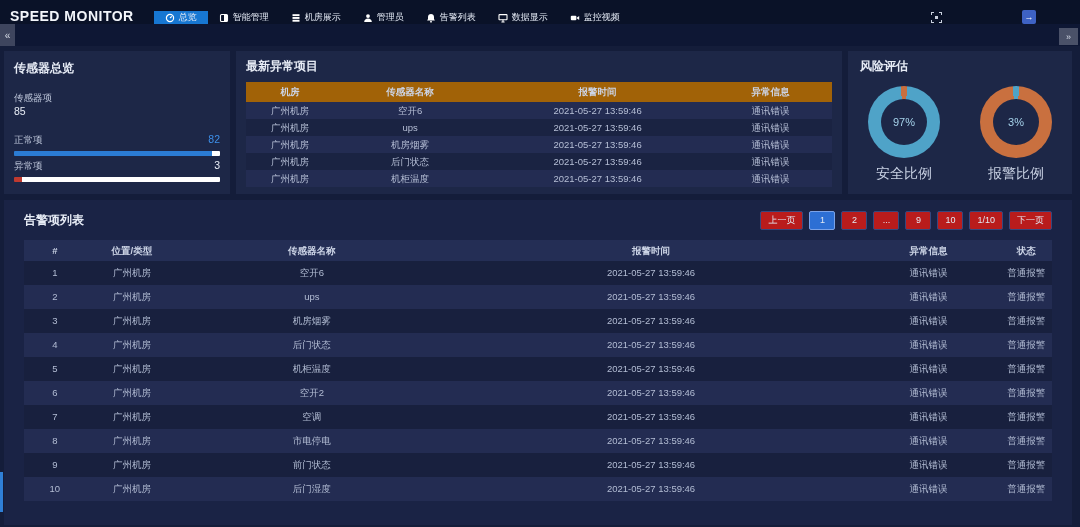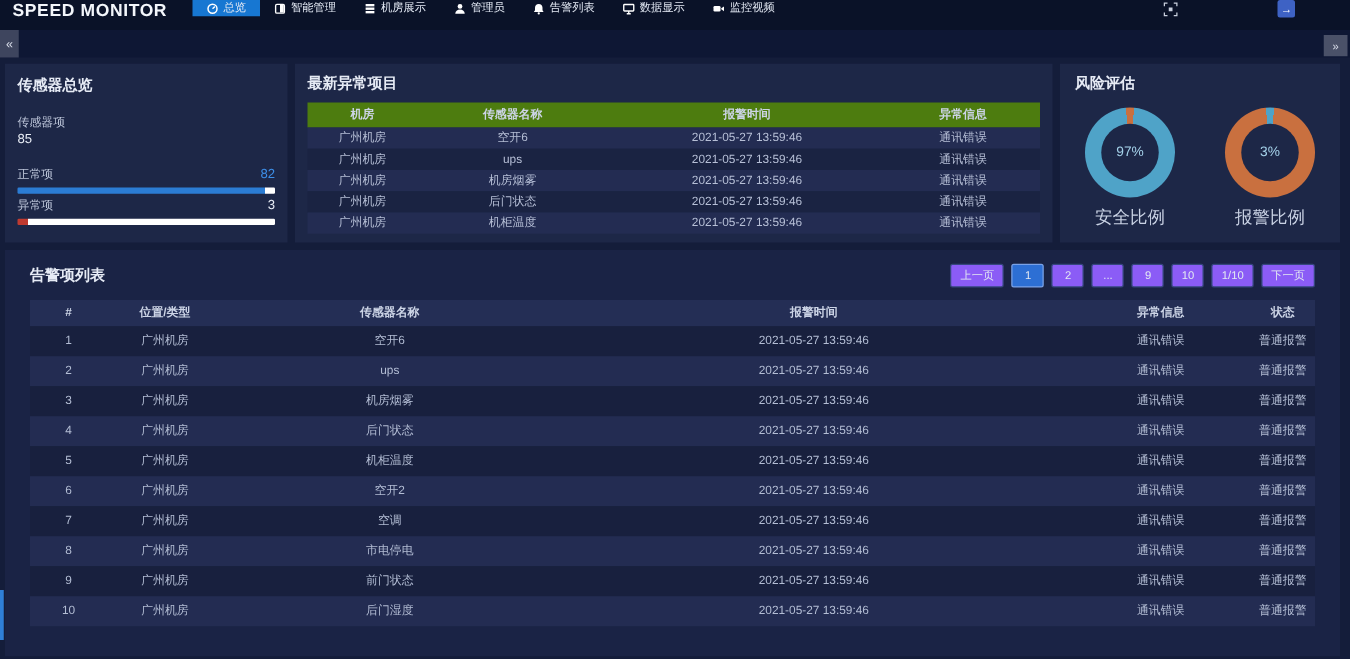--- a/index.html
+++ b/index.html
@@ -1,21 +1,21 @@
 <!DOCTYPE html>
 <html><head>
 <meta charset="utf-8">
 <style>
   * { margin:0; padding:0; box-sizing:border-box; }
   html,body { width:1080px; height:527px; overflow:hidden;
     font-family:"Liberation Sans","DejaVu Sans",sans-serif;
     background:#141d3a; color:#c6cede; }
 
   
-  .navbar { height:24px; background:#0a1228; display:flex; align-items:flex-start; }
+  .navbar { height:24px; background:#0a1228; display:flex; align-items:flex-end; }
   .brand { font-size:14px; font-weight:bold; color:#f3f6fb; letter-spacing:.5px;
     display:flex; align-items:center; padding:0 20px 0 10px; }
   .nav-menu { display:flex; align-items:stretch; }
   .nav-item { display:flex; align-items:center; gap:4px; padding:0 11px;
     font-size:9px; color:#e3e9f4; cursor:pointer; }
   .nav-item.active { background:#1777d2; }
   .nav-item svg { display:block; }
   .nav-right { margin-left:auto; display:flex; align-items:center; padding-right:44px; }
   .fs-icon { width:11px; height:11px; border:1px solid #c9d0de; position:relative; margin-right:80px; cursor:pointer; }
   .fs-icon::before { content:''; position:absolute; left:-2px; right:-2px; top:2px; bottom:2px; background:#0a1228; z-index:0; }
@@ -51,21 +51,21 @@
   .row-normal { margin-top:16px;gap:44px; }
   .row-abnormal { margin-top:3px; }
   .bar { height:5px; margin-top:4px; border-radius:1px; }
   .bar-normal { background:linear-gradient(to right,#2b7cd4 0 96%,#ffffff 96% 100%); }
   .bar-abnormal { background:linear-gradient(to right,#bf3a30 0 4%,#ffffff 4% 100%); }
 
   
   .latest-panel { flex:1; padding:7px 10px; }
   .mtable { margin-top:7px; }
   .mrow { display:flex; text-align:center; font-size:9.5px; color:#b6bfd6; height:17px; line-height:17px; }
-  .mrow.mhead { background:#4d7c0f; height:20px; line-height:20px; font-weight:bold; color:#ccd4e6; }
+  .mrow.mhead { background:#a16207; height:20px; line-height:20px; font-weight:bold; color:#ccd4e6; }
   .mrow.m-odd { background:#232c52; }
   .mrow.m-even { background:#1a2342; }
   .mt-c1{width:15%;} .mt-c2{width:26%;} .mt-c3{width:38%;} .mt-c4{width:21%;}
 
   
   .risk-panel { width:224px; padding:7px 12px; }
   .charts { display:flex; justify-content:space-between; padding:0 8px; margin-top:11px; }
   .chart { text-align:center; }
   .donut { width:72px; height:72px; border-radius:50%; position:relative; margin:0 auto; }
   .donut-safe  { background:conic-gradient(from -5.4deg,#c9703f 0 10.8deg,#4fa3c8 10.8deg 360deg); }
@@ -73,21 +73,21 @@
   .donut::after { content:''; position:absolute; inset:13px; background:#1d2747; border-radius:50%; }
   .donut .val { position:absolute; inset:0; display:flex; align-items:center; justify-content:center;
     font-size:11px; color:#a5d2ea; z-index:1; }
   .chart-label { margin-top:7px; font-size:14px; color:#c9d2e4; }
 
   
   .alerts-panel { margin-top:6px; height:325px; padding:8px 20px; background:#1a2345; }
   .alerts-head { display:flex; justify-content:space-between; align-items:center; height:24px; }
   .pagination { display:flex; gap:6px; }
   .pg-btn { min-width:26px; padding:0 7px; height:19px; line-height:17px; text-align:center;
-    font-size:9px; color:#e2e8f2; background:#8b5cf6; border:1px solid #35477e; border-radius:2px; cursor:pointer; }
+    font-size:9px; color:#e2e8f2; background:#b91c1c; border:1px solid #35477e; border-radius:2px; cursor:pointer; }
   .pg-btn.active { background:#2d6fd4; border-color:#7aa2e8; }
   .atable { margin-top:8px; }
   .arow { display:flex; text-align:center; font-size:9.5px; color:#b3bdd4; height:24px; line-height:24px; }
   .arow.ahead { background:#242e55; height:21px; line-height:21px; font-weight:bold; color:#ccd4e6; }
   .arow.a-odd { background:#18203e; }
   .arow.a-even { background:#232c52; }
   .at-c1{width:6%;} .at-c2{width:9%;} .at-c3{width:26%;} .at-c4{width:40%;} .at-c5{width:14%;} .at-c6{width:5%;}
 
   .scroll-thumb { position:absolute; left:0; top:472px; width:3px; height:40px; background:#2f7fd6; z-index:5; }
 </style>

